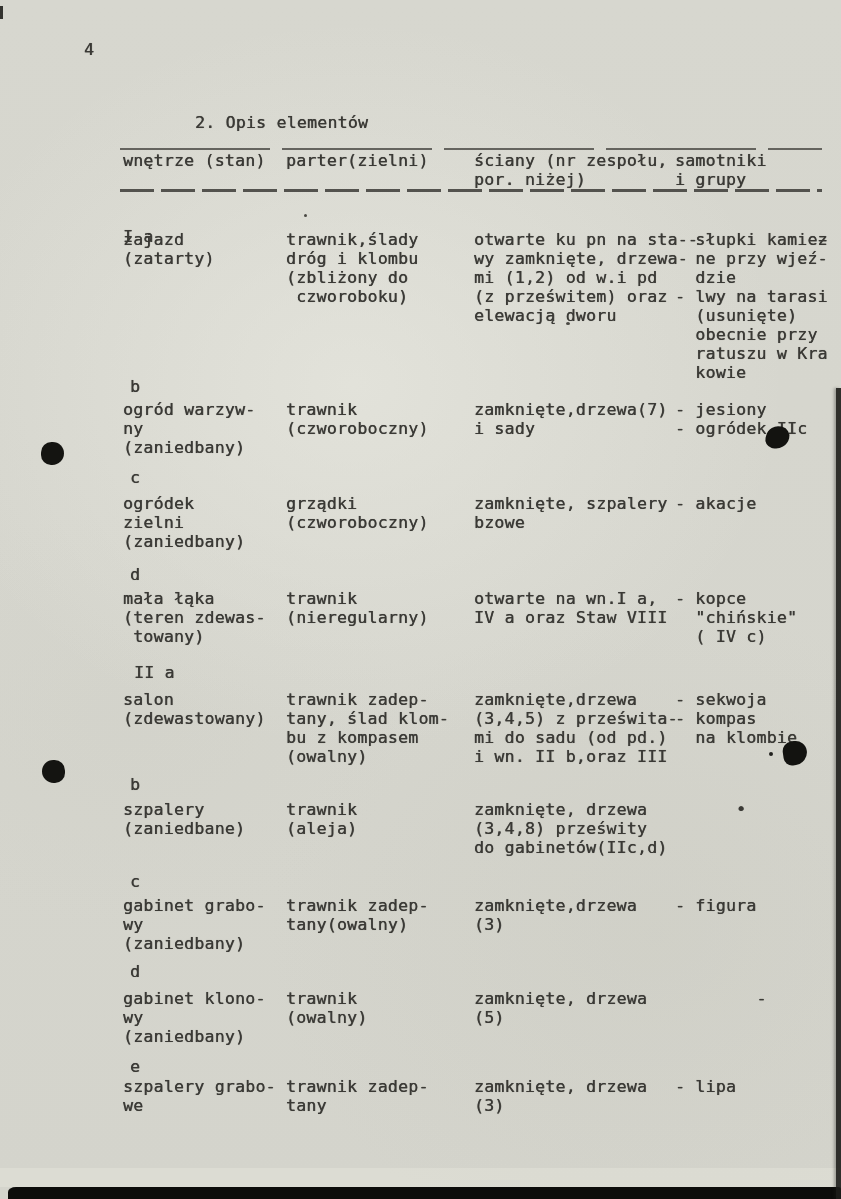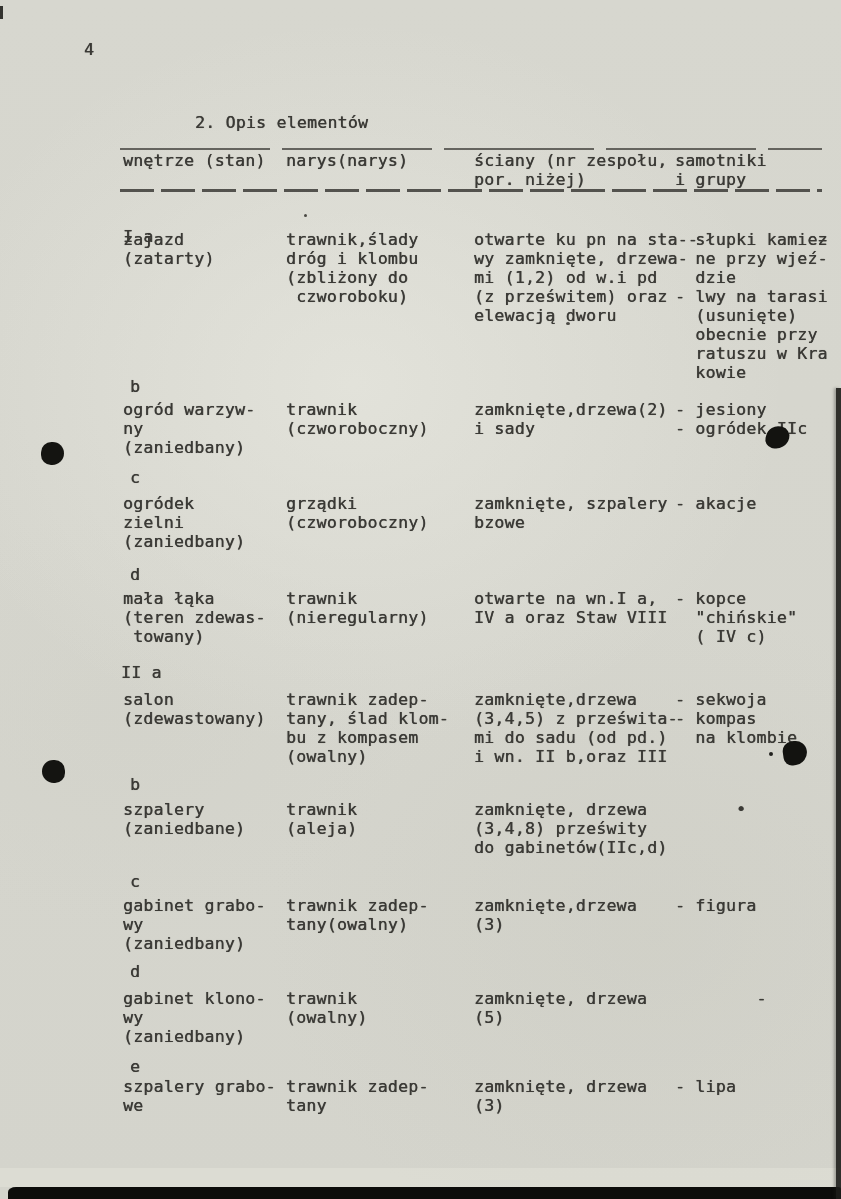--- a/index.html
+++ b/index.html
@@ -53,21 +53,21 @@
 
 <div class="stage">
 
   <div class="txt" style="left:84px;top:40px;">4</div>
   <div class="txt" style="left:195px;top:97px;margin-top:16px;">2. Opis elementów</div>
 
   <div class="rule rule-top"></div>
 
   <div class="row" style="top:151px;">
     <div class="txt cell c1">wnętrze (stan)</div>
-    <div class="txt cell c2">narys(narys)</div>
+    <div class="txt cell c2">parter(zielni)</div>
     <div class="txt cell c3">ściany (nr zespołu,
 por. niżej)</div>
     <div class="txt cell c4">samotniki
 i grupy</div>
   </div>
 
   <div class="rule rule-head"></div>
 
   <div class="txt" style="left:123px;top:204px;margin-top:23px;">I a</div>
   <div class="row" style="top:230px;">
@@ -92,21 +92,21 @@
   kowie</div>
   </div>
 
   <div class="txt" style="left:130px;top:377px;">b</div>
   <div class="row" style="top:400px;">
     <div class="txt cell c1">ogród warzyw-
 ny
 (zaniedbany)</div>
     <div class="txt cell c2">trawnik
 (czworoboczny)</div>
-    <div class="txt cell c3">zamknięte,drzewa(2)
+    <div class="txt cell c3">zamknięte,drzewa(7)
 i sady</div>
     <div class="txt cell c4">- jesiony
 - ogródek IIc</div>
   </div>
 
   <div class="txt" style="left:130px;top:468px;">c</div>
   <div class="row" style="top:494px;">
     <div class="txt cell c1">ogródek
 zielni
 (zaniedbany)</div>
@@ -124,21 +124,21 @@
  towany)</div>
     <div class="txt cell c2">trawnik
 (nieregularny)</div>
     <div class="txt cell c3">otwarte na wn.I a,
 IV a oraz Staw VIII</div>
     <div class="txt cell c4">- kopce
   "chińskie"
   ( IV c)</div>
   </div>
 
-  <div class="txt" style="left:121px;top:663px;text-align:center;">II a</div>
+  <div class="txt" style="left:134px;top:663px;text-align:center;">II a</div>
   <div class="row" style="top:690px;">
     <div class="txt cell c1">salon
 (zdewastowany)</div>
     <div class="txt cell c2">trawnik zadep-
 tany, ślad klom-
 bu z kompasem
 (owalny)</div>
     <div class="txt cell c3">zamknięte,drzewa
 (3,4,5) z prześwita-
 mi do sadu (od pd.)

